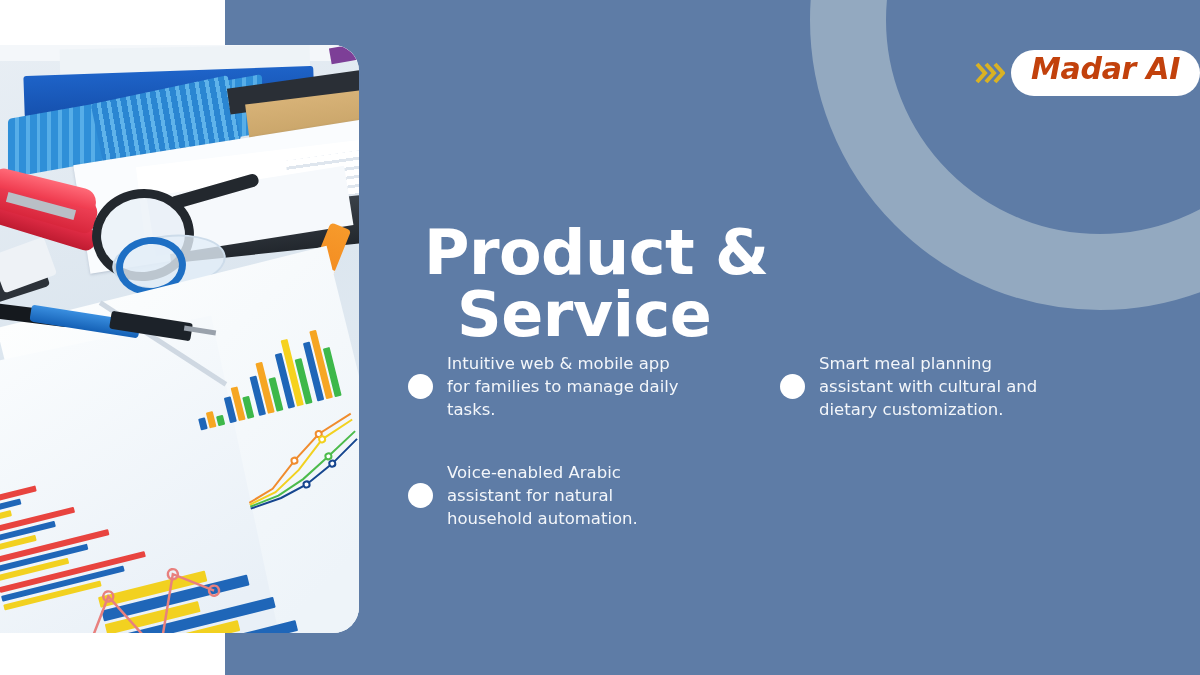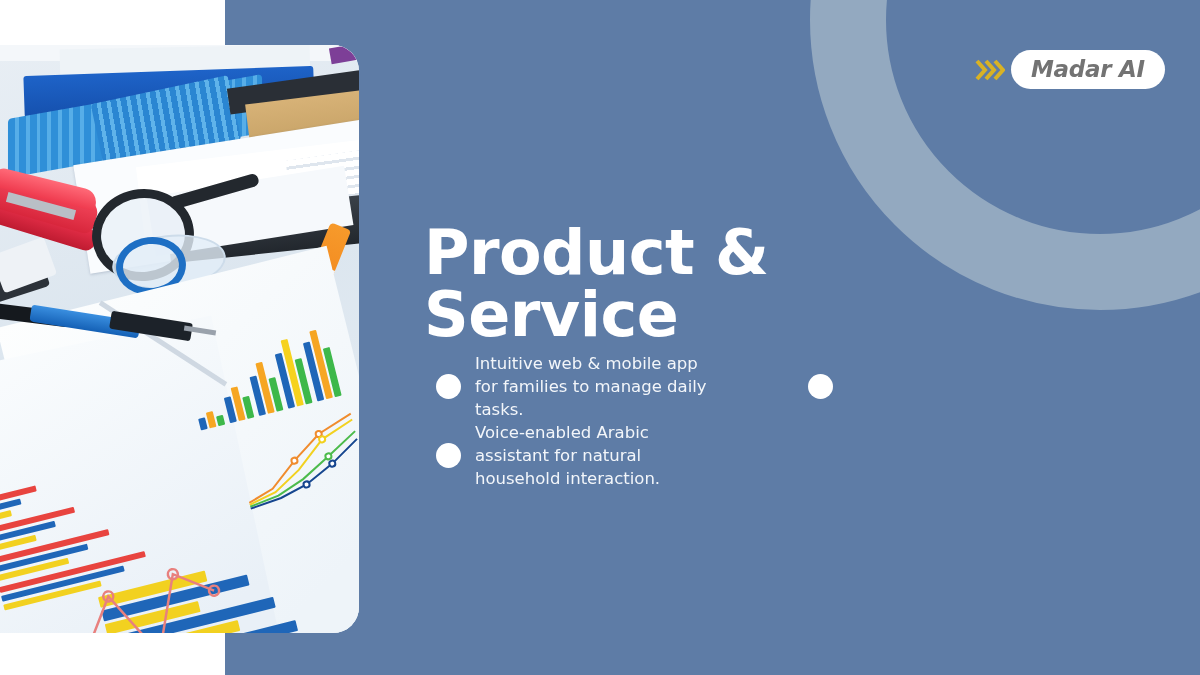--- a/index.html
+++ b/index.html
@@ -249,31 +249,32 @@
     left: 424px;
     top: 180px;
     width: 480px;
     color: #ffffff;
     font-size: 62px;
     line-height: 62px;
     font-weight: 700;
     letter-spacing: -0.5px;
     font-family: "DejaVu Sans", sans-serif;
   }
-  .title .l2 { display: block; }
+  .title .l2 { display: block; margin-left: 33px; }
 
   
   .bullets {
     position: absolute;
-    left: 436px;
+    left: 408px;
     top: 352px;
     width: 690px;
     display: grid;
     grid-template-columns: 372px 318px;
     grid-template-rows: auto auto;
+    row-gap: 40px;
   }
   .bullet {
     display: flex;
     align-items: center;
     gap: 14px;
   }
   .dot {
     flex: 0 0 auto;
     width: 25px;
     height: 25px;
@@ -299,23 +300,23 @@
     gap: 6px;
   }
   .chevrons {
     display: flex;
     align-items: center;
     height: 26px;
   }
   .pill {
     background: #ffffff;
     border-radius: 999px;
-    padding: 6px 20px 7px 20px;
-    color: #737373;
-    font-size: 23px;
+    padding: 6px 20px 14px 20px;
+    color: #c2410c;
+    font-size: 30px;
     font-weight: 700;
     font-style: italic;
     letter-spacing: -0.3px;
     font-family: "DejaVu Sans", sans-serif;
     line-height: 26px;
     white-space: nowrap;
   }
 
   
   .notch-top {
@@ -462,26 +463,27 @@
 
   <div class="bullets">
 
     <div class="bullet">
       <span class="dot"></span>
       <span class="btext">Intuitive web &amp; mobile app for families to manage daily tasks.</span>
     </div>
 
     <div class="bullet">
       <span class="dot"></span>
+      <span class="btext">Smart meal planning assistant with cultural and dietary customization.</span>
     </div>
 
 
     <div class="bullet">
       <span class="dot"></span>
-      <span class="btext">Voice-enabled Arabic assistant for natural household interaction.</span>
+      <span class="btext">Voice-enabled Arabic assistant for natural household automation.</span>
     </div>
 
   </div>
 
   <div class="logo">
     <span class="chevrons">
       <svg width="30" height="24" viewBox="0 0 30 24">
         <path d="M2 3 L10 12 L2 21" fill="none" stroke="#d9b224" stroke-width="4" stroke-linecap="butt" stroke-linejoin="miter"></path>
         <path d="M11 3 L19 12 L11 21" fill="none" stroke="#d9b224" stroke-width="4" stroke-linecap="butt" stroke-linejoin="miter"></path>
         <path d="M20 3 L28 12 L20 21" fill="none" stroke="#d9b224" stroke-width="4" stroke-linecap="butt" stroke-linejoin="miter"></path>

